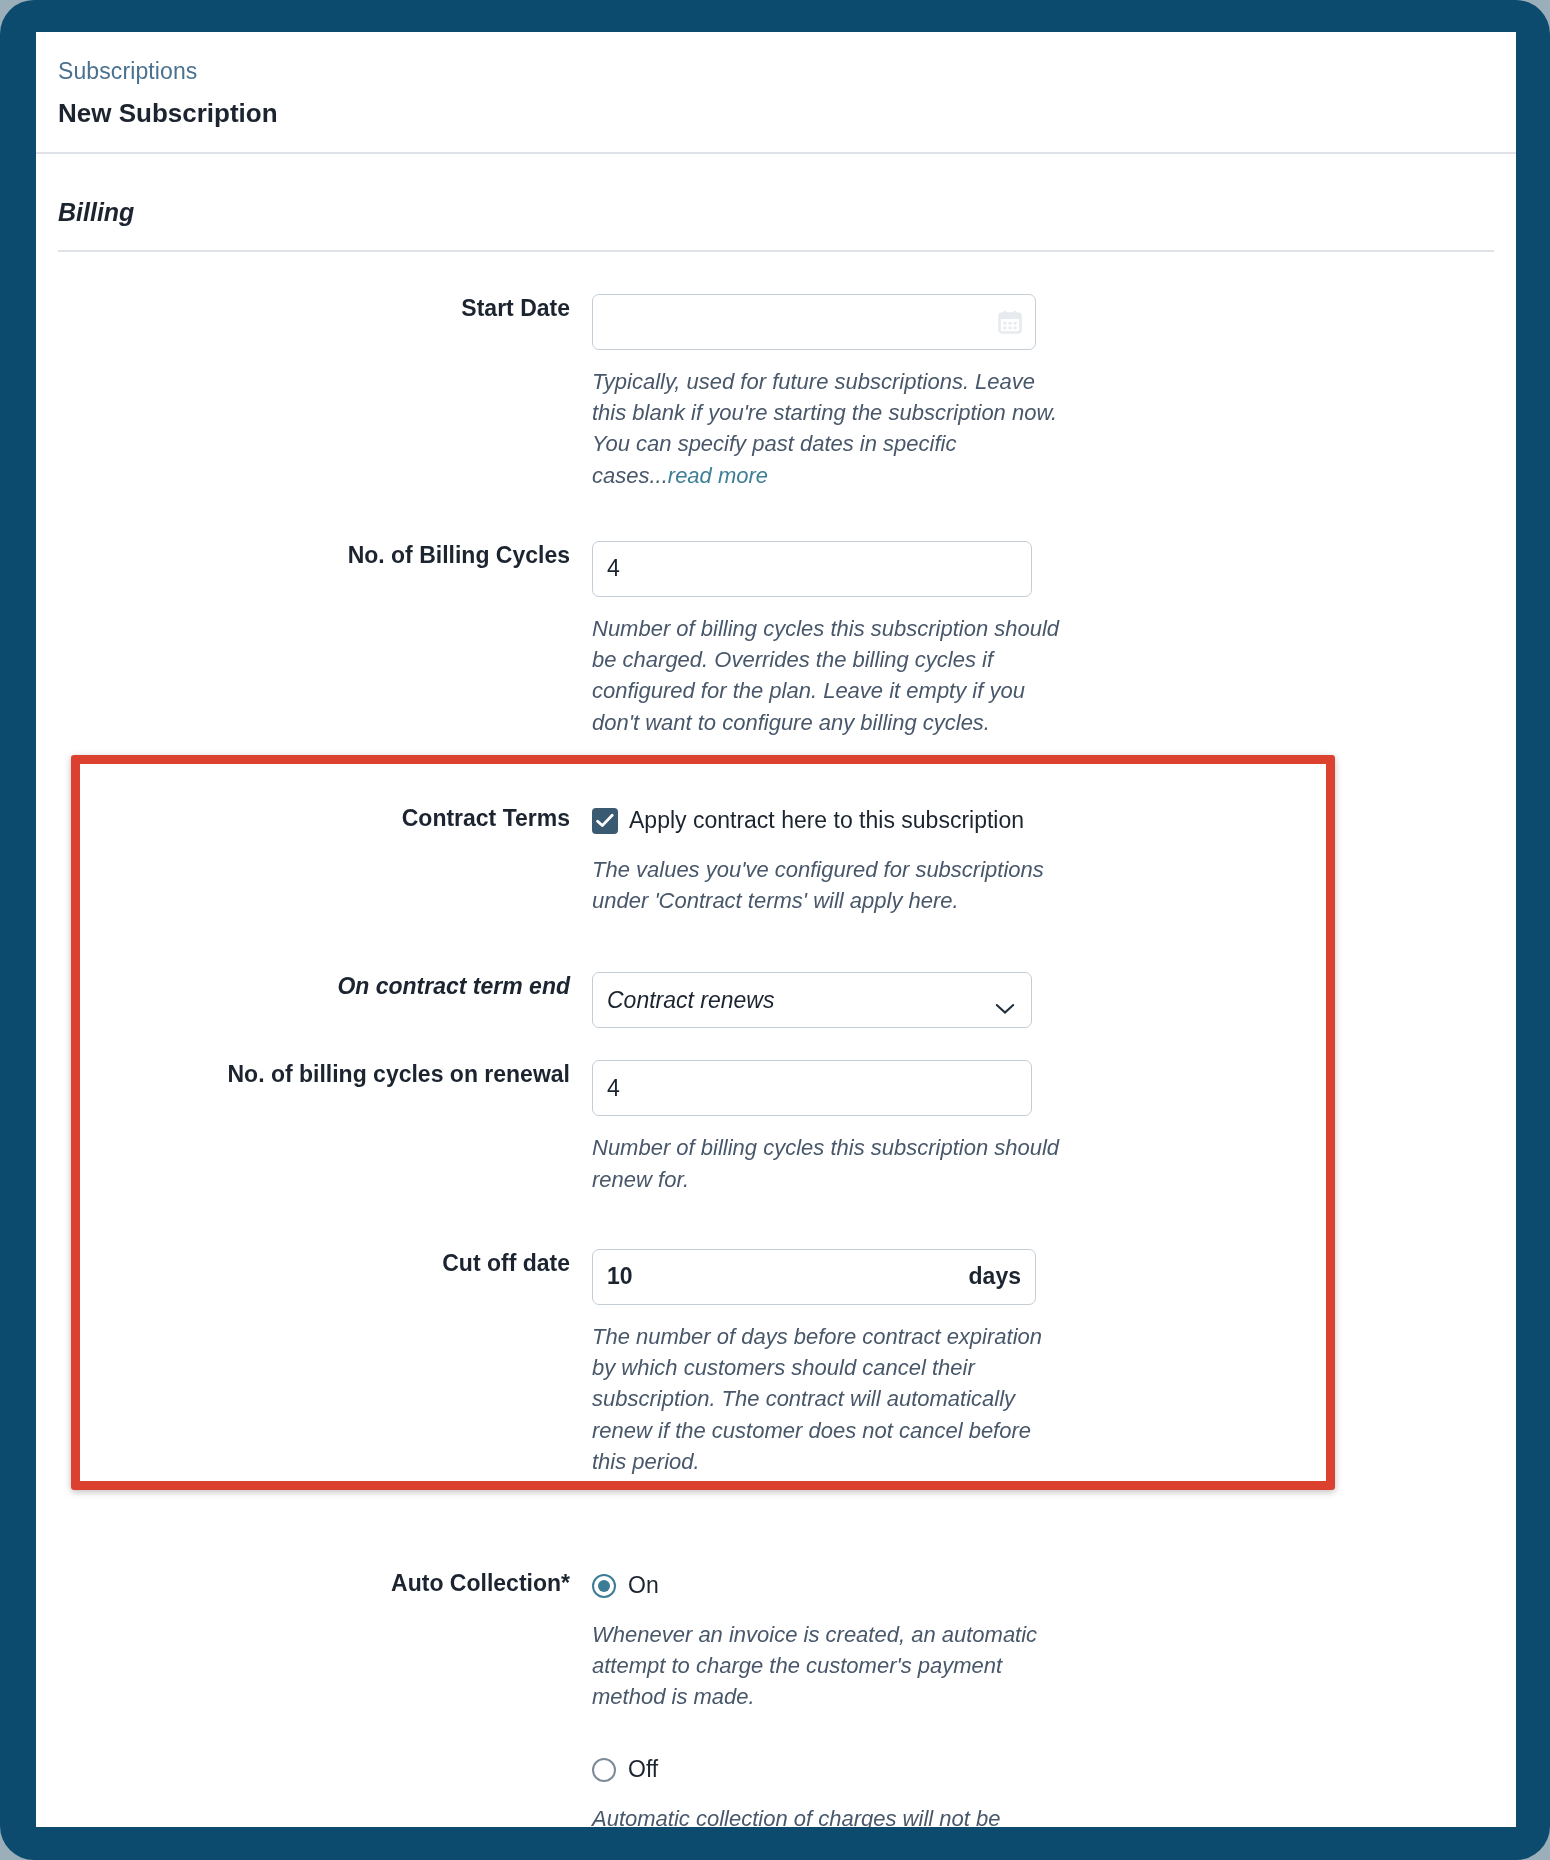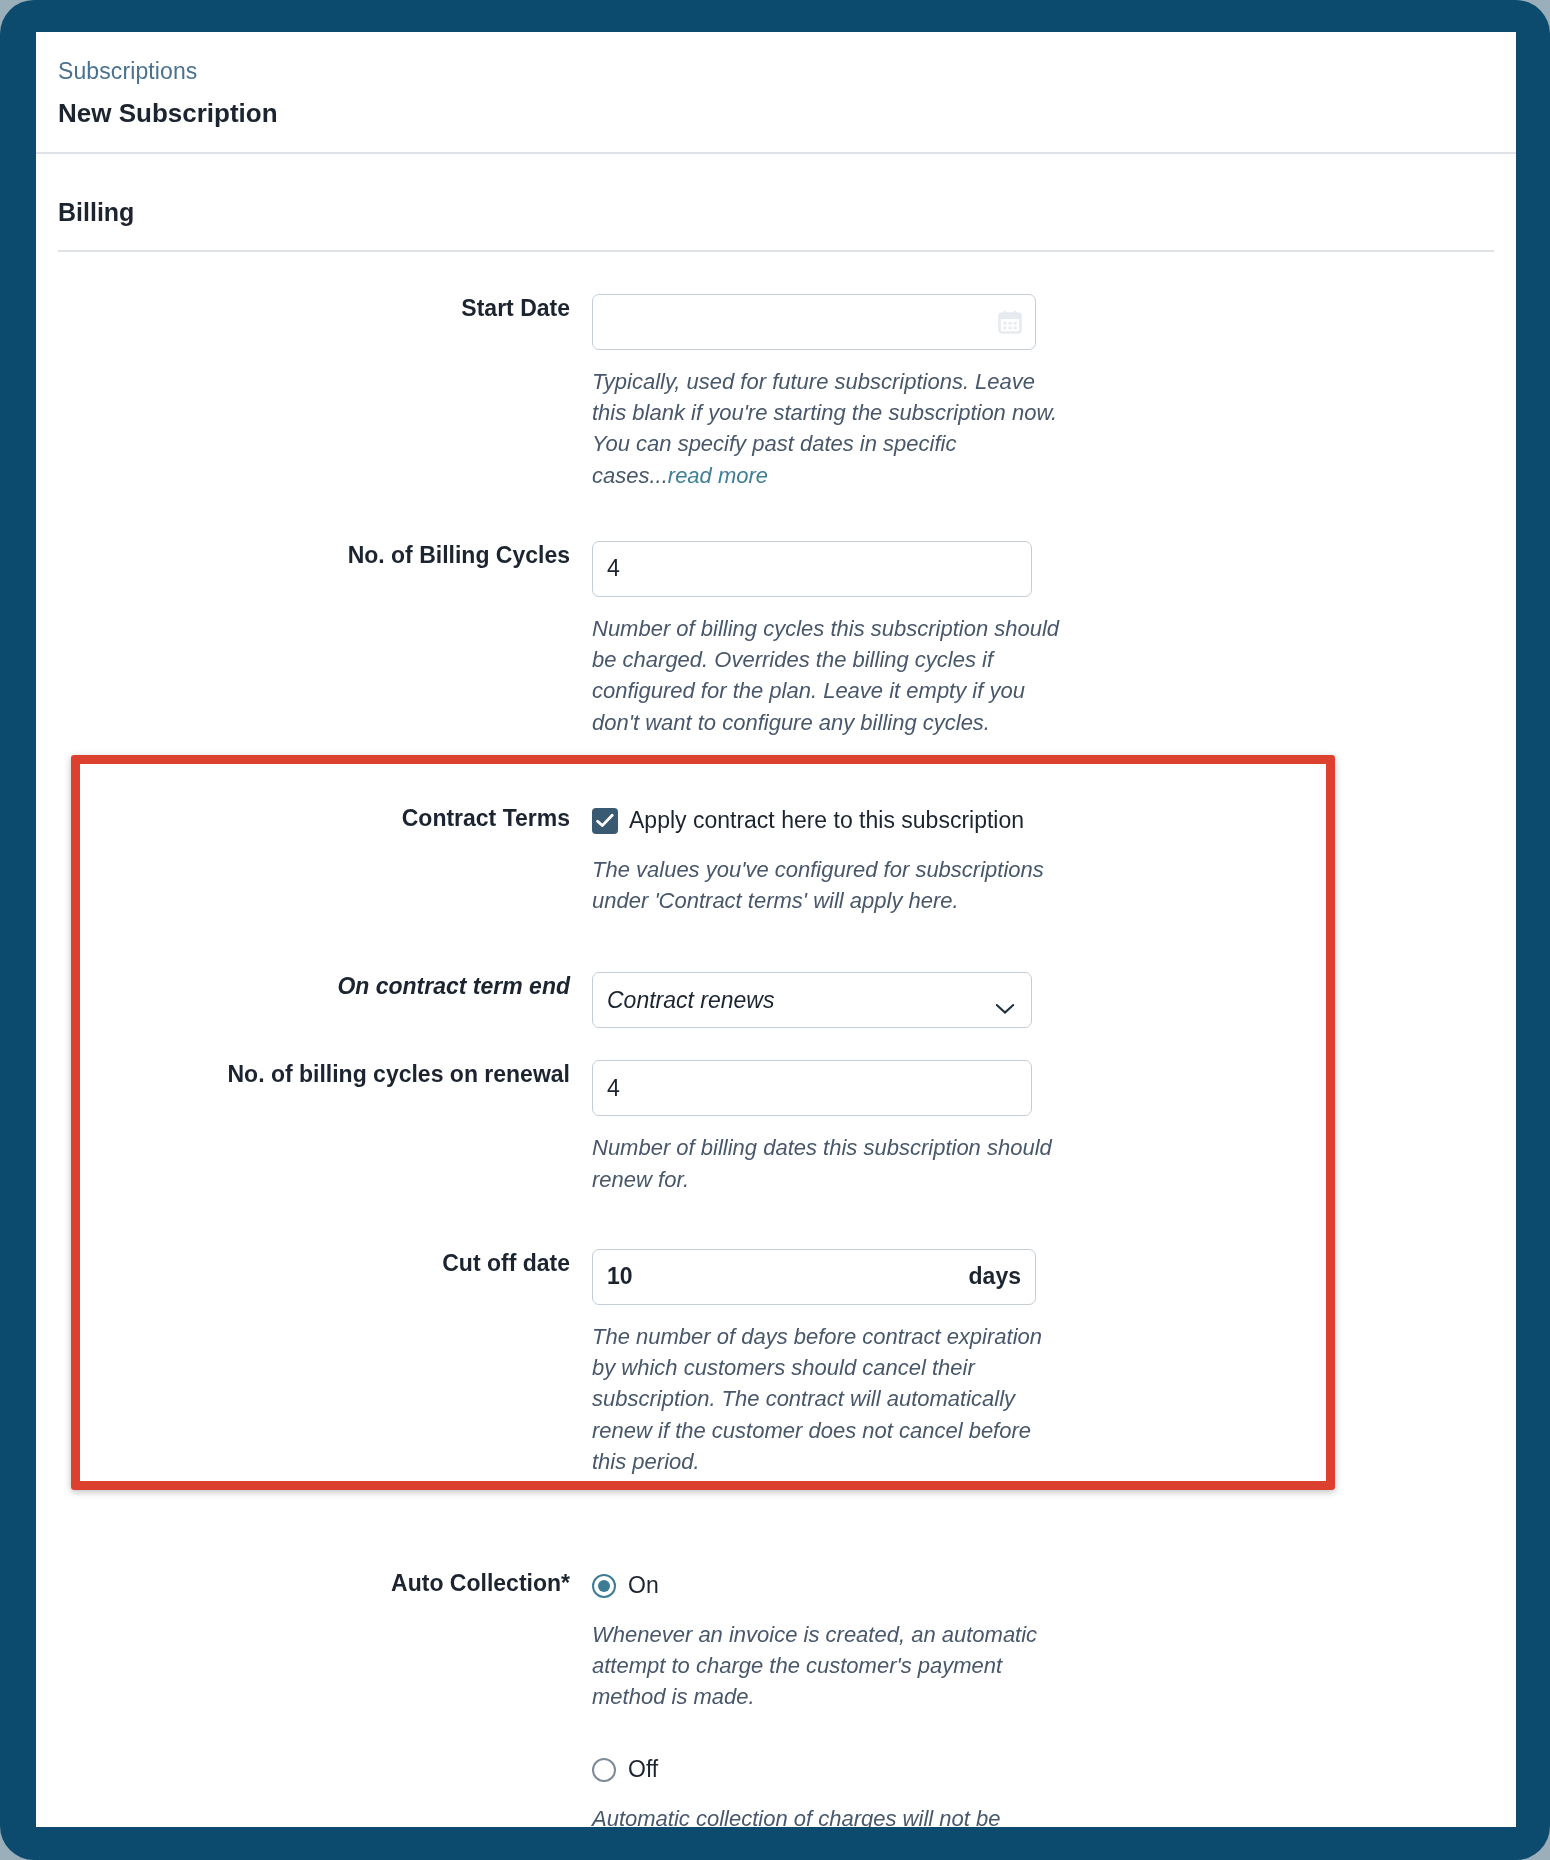--- a/index.html
+++ b/index.html
@@ -45,20 +45,21 @@
     margin-top: 12px;
     font-size: 26px;
     font-weight: bold;
     color: #1c2430;
   }
 
   
   .section-head {
     padding: 44px 0 0 22px;
     height: 96px;
+    font-style: italic;
   }
   .section-title {
     font-size: 25px;
     font-weight: bold;
     color: #1c2430;
   }
   .section-rule {
     margin: 0 22px;
     height: 2px;
     background: #dfe3e8;
@@ -287,21 +288,21 @@
           </div>
         </div>
       </div>
 
       <div class="row mt-renew">
         <div class="label-col">No. of billing cycles on renewal</div>
         <div class="field-col">
           <div class="input wide">
             <span class="val">4</span>
           </div>
-          <div class="help">Number of billing dates this subscription should renew for.</div>
+          <div class="help">Number of billing cycles this subscription should renew for.</div>
         </div>
       </div>
 
       <div class="row mt-cut">
         <div class="label-col">Cut off date</div>
         <div class="field-col">
           <div class="input xwide">
             <span class="val">10</span>
             <span class="suffix">days</span>
           </div>

